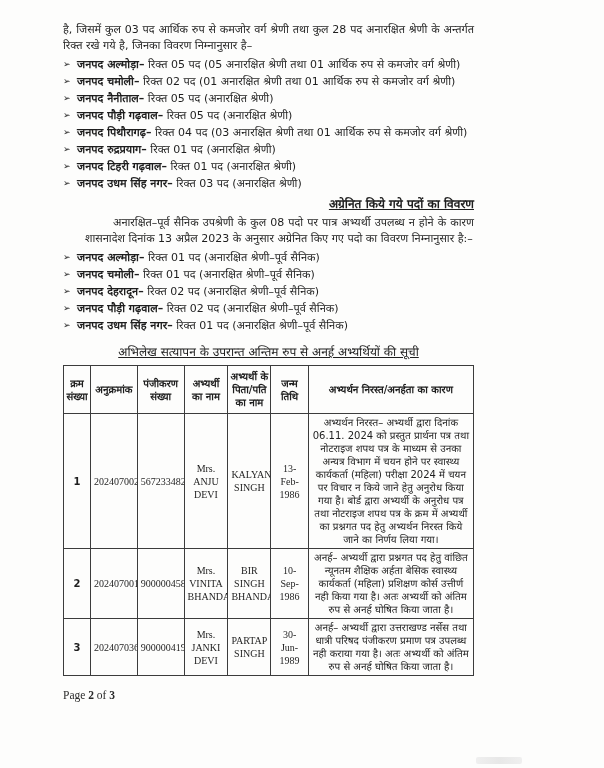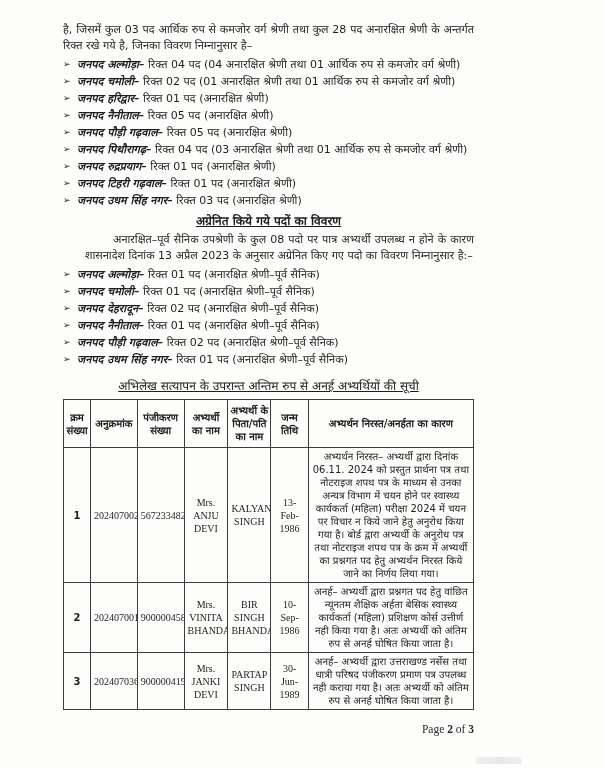--- a/index.html
+++ b/index.html
@@ -21,23 +21,23 @@
   .vac-list{ margin:2px 0 0 0; }
   .vac-item{
     font-size:11px;line-height:17px;
     padding-left:14px;text-indent:-14px;
     white-space:nowrap;overflow:hidden;
   }
   .arrow{
     display:inline-block;width:14px;text-indent:0;
     font-size:9px;vertical-align:1px;color:#222;
   }
-  .dist{ font-weight:bold;font-style:italic; }
+  .dist{ font-weight:bold; }
   .sec-heading{
-    text-align:center;font-size:12px;font-weight:bold;
+    text-align:right;font-size:12px;font-weight:bold;
     text-decoration:underline;margin:3px 0 3px 0;
   }
   .tbl-heading{
     text-align:center;font-size:12px;font-weight:normal;
     text-decoration:underline;margin:9px 0 5px 0;
   }
   table.main{
     width:100%;border-collapse:collapse;table-layout:fixed;
   }
   table.main td,table.main th{
@@ -47,58 +47,56 @@
     overflow:hidden;
   }
   table.main th{ font-weight:bold;padding:4px 2px; }
   td.latin{ font-family:"Liberation Serif",serif;font-size:10.5px; }
   td.reason{
     text-align:justify;vertical-align:top;
     font-size:10.5px;line-height:15.3px;padding:2px 5px 3px 6px;
   }
   .rb{ font-weight:normal; }
   .footer{
-    text-align:right;font-family:"Liberation Serif",serif;
+    text-align:left;font-family:"Liberation Serif",serif;
     font-size:11.5px;margin-top:13px;color:#2a2a2a;
   }
   .footer b{ font-weight:bold; }
   .smudge{
     position:absolute;right:10px;bottom:4px;width:46px;height:7px;
     background:linear-gradient(90deg,#ececec,#e2e2e2,#ececec);
     opacity:.8;border-radius:2px;
   }
 </style>
 </head>
 <body>
 
 <div class="sheet">
 
   <div class="para">है, जिसमें कुल 03 पद आर्थिक रुप से कमजोर वर्ग श्रेणी तथा कुल 28 पद अनारक्षित श्रेणी के अन्तर्गत रिक्त रखे गये है, जिनका विवरण निम्नानुसार है–</div>
 
   <div class="vac-list">
-    <div class="vac-item"><span class="arrow">➢</span><span class="dist">जनपद अल्मोड़ा–</span><span> रिक्त 04 पद (04 अनारक्षित श्रेणी तथा 01 आर्थिक रुप से कमजोर वर्ग श्रेणी)</span></div>
+    <div class="vac-item"><span class="arrow">➢</span><span class="dist">जनपद अल्मोड़ा–</span><span> रिक्त 05 पद (05 अनारक्षित श्रेणी तथा 01 आर्थिक रुप से कमजोर वर्ग श्रेणी)</span></div>
     <div class="vac-item"><span class="arrow">➢</span><span class="dist">जनपद चमोली–</span><span> रिक्त 02 पद (01 अनारक्षित श्रेणी तथा 01 आर्थिक रुप से कमजोर वर्ग श्रेणी)</span></div>
-    <div class="vac-item"><span class="arrow">➢</span><span class="dist">जनपद हरिद्वार–</span><span> रिक्त 01 पद (अनारक्षित श्रेणी)</span></div>
     <div class="vac-item"><span class="arrow">➢</span><span class="dist">जनपद नैनीताल–</span><span> रिक्त 05 पद (अनारक्षित श्रेणी)</span></div>
     <div class="vac-item"><span class="arrow">➢</span><span class="dist">जनपद पौड़ी गढ़वाल–</span><span> रिक्त 05 पद (अनारक्षित श्रेणी)</span></div>
     <div class="vac-item"><span class="arrow">➢</span><span class="dist">जनपद पिथौरागढ़–</span><span> रिक्त 04 पद (03 अनारक्षित श्रेणी तथा 01 आर्थिक रुप से कमजोर वर्ग श्रेणी)</span></div>
     <div class="vac-item"><span class="arrow">➢</span><span class="dist">जनपद रुद्रप्रयाग–</span><span> रिक्त 01 पद (अनारक्षित श्रेणी)</span></div>
     <div class="vac-item"><span class="arrow">➢</span><span class="dist">जनपद टिहरी गढ़वाल–</span><span> रिक्त 01 पद (अनारक्षित श्रेणी)</span></div>
     <div class="vac-item"><span class="arrow">➢</span><span class="dist">जनपद उधम सिंह नगर–</span><span> रिक्त 03 पद (अनारक्षित श्रेणी)</span></div>
   </div>
 
   <div class="sec-heading">अग्रेनित किये गये पदों का विवरण</div>
 
   <div class="para indent">अनारक्षित–पूर्व सैनिक उपश्रेणी के कुल 08 पदो पर पात्र अभ्यर्थी उपलब्ध न होने के कारण शासनादेश दिनांक 13 अप्रैल 2023 के अनुसार अग्रेनित किए गए पदो का विवरण निम्नानुसार है:–</div>
 
   <div class="vac-list">
     <div class="vac-item"><span class="arrow">➢</span><span class="dist">जनपद अल्मोड़ा–</span><span> रिक्त 01 पद (अनारक्षित श्रेणी–पूर्व सैनिक)</span></div>
     <div class="vac-item"><span class="arrow">➢</span><span class="dist">जनपद चमोली–</span><span> रिक्त 01 पद (अनारक्षित श्रेणी–पूर्व सैनिक)</span></div>
     <div class="vac-item"><span class="arrow">➢</span><span class="dist">जनपद देहरादून–</span><span> रिक्त 02 पद (अनारक्षित श्रेणी–पूर्व सैनिक)</span></div>
-    <div class="vac-item"><span class="arrow">➢</span><span class="dist">जनपद नैनीताल–</span><span> रिक्त 01 पद (अनारक्षित श्रेणी–पूर्व सैनिक)</span></div>
     <div class="vac-item"><span class="arrow">➢</span><span class="dist">जनपद पौड़ी गढ़वाल–</span><span> रिक्त 02 पद (अनारक्षित श्रेणी–पूर्व सैनिक)</span></div>
     <div class="vac-item"><span class="arrow">➢</span><span class="dist">जनपद उधम सिंह नगर–</span><span> रिक्त 01 पद (अनारक्षित श्रेणी–पूर्व सैनिक)</span></div>
   </div>
 
   <div class="tbl-heading">अभिलेख सत्यापन के उपरान्त अन्तिम रुप से अनर्ह अभ्यर्थियों की सूची</div>
 
   <table class="main">
     <colgroup>
       <col style="width:6.6%">
         <col style="width:11.4%">

